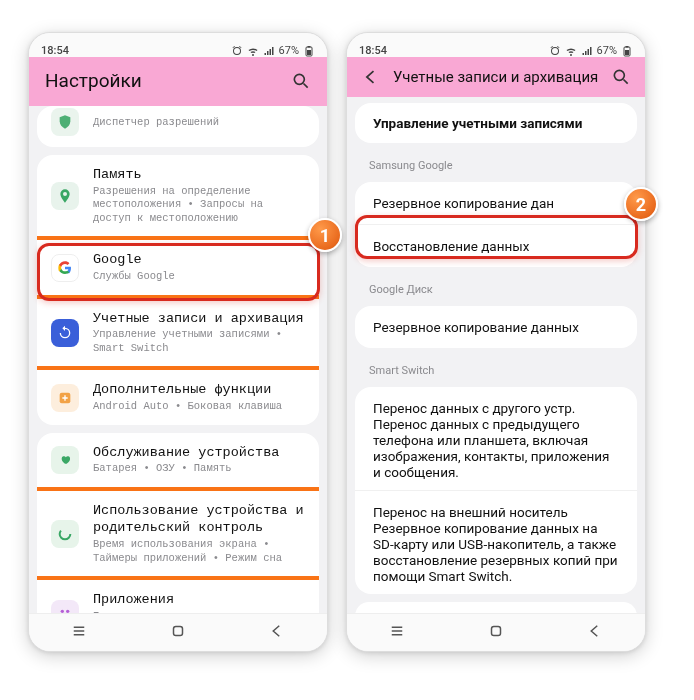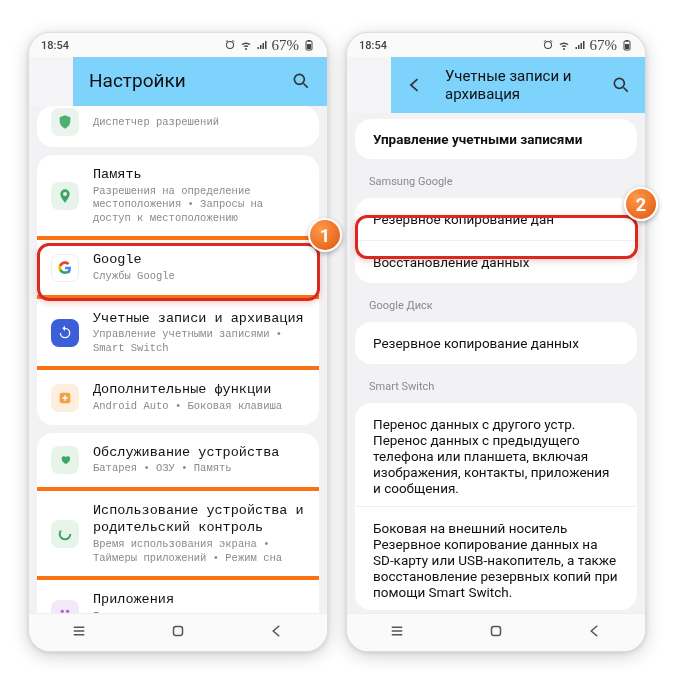--- a/index.html
+++ b/index.html
@@ -26,37 +26,36 @@
     position: relative;
     display: flex;
     flex-direction: column;
     border: 1px solid #ddd;
   }
   
   .statusbar {
     height: 24px;
     background: #fafafa;
     display: flex;
-    align-items: center;
+    align-items: flex-end;
     padding: 0 12px;
     font-size: 11px;
     color: #444;
   }
   .statusbar .time { font-weight: 500; }
   .statusbar .spacer { flex: 1; }
-  .statusbar .ind { display: flex; align-items: center; gap: 4px; font-size: 15px; font-family: Liberation Serif, serif; }
+  .statusbar .ind { display: flex; align-items: center; gap: 4px; font-size: 11px; }
   .statusbar svg { width: 12px; height: 12px; }
   
   .header {
-    background: #7dd3fc;
+    background: #f9a8d4;
     padding: 10px 14px;
     display: flex;
     align-items: center;
-    gap: 20px;
-    margin-left: 44px;
+    gap: 12px;
   }
   .header.big { padding: 12px 16px 14px; }
   .header .title { font-size: 18px; color: #111; flex: 1; font-weight: 400; }
   .header.big .title { font-size: 19px; }
   .header .back, .header .search {
     width: 20px; height: 20px; display: flex; align-items: center; justify-content: center;
     color: #333;
   }
   
   .scroll {
@@ -359,21 +358,21 @@
         <div class="row2b">Резервное копирование данных</div>
       </div>
 
       <div class="section-label">Smart Switch</div>
       <div class="grouplist">
         <div class="row2b" style="padding-bottom:10px">
           <div class="ttl">Перенос данных с другого устр.</div>
           <div class="sub">Перенос данных с предыдущего телефона или планшета, включая изображения, контакты, приложения и сообщения.</div>
         </div>
         <div class="row2b" style="padding-bottom:10px">
-          <div class="ttl">Боковая на внешний носитель</div>
+          <div class="ttl">Перенос на внешний носитель</div>
           <div class="sub">Резервное копирование данных на SD-карту или USB-накопитель, а также восстановление резервных копий при помощи Smart Switch.</div>
         </div>
       </div>
 
       <div class="linkbox">
         
         
         
       </div>
 

